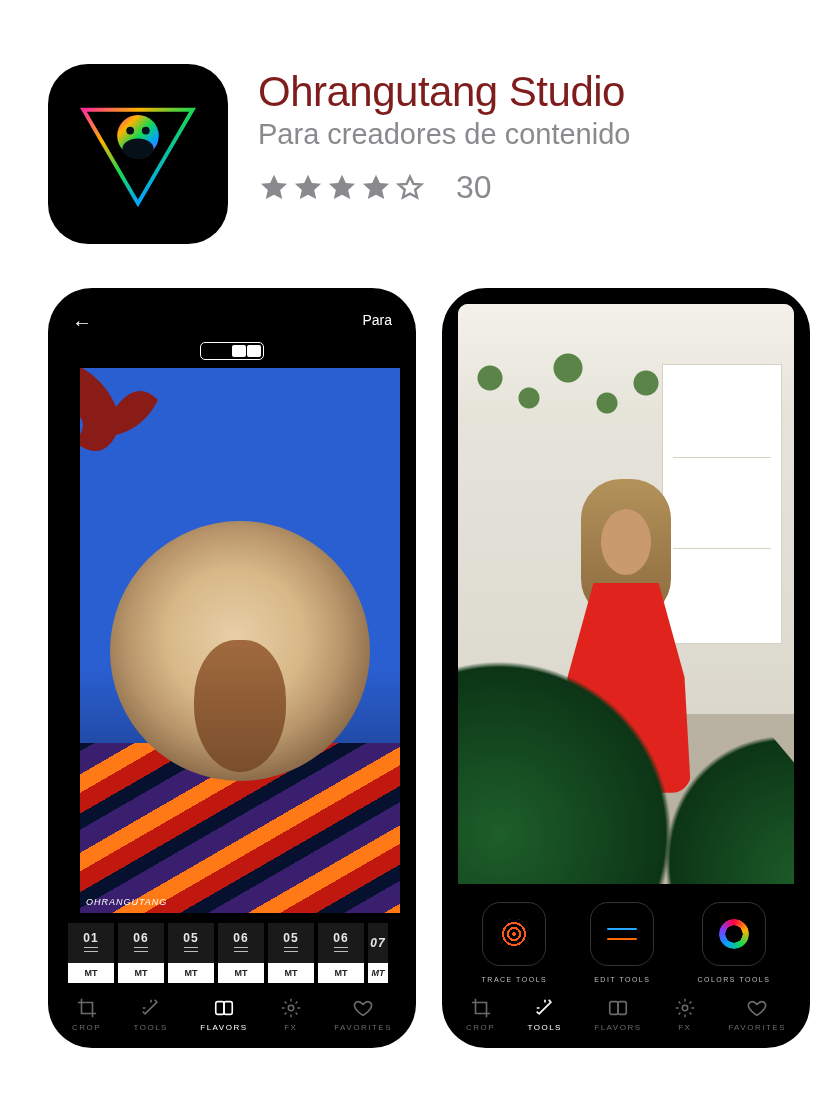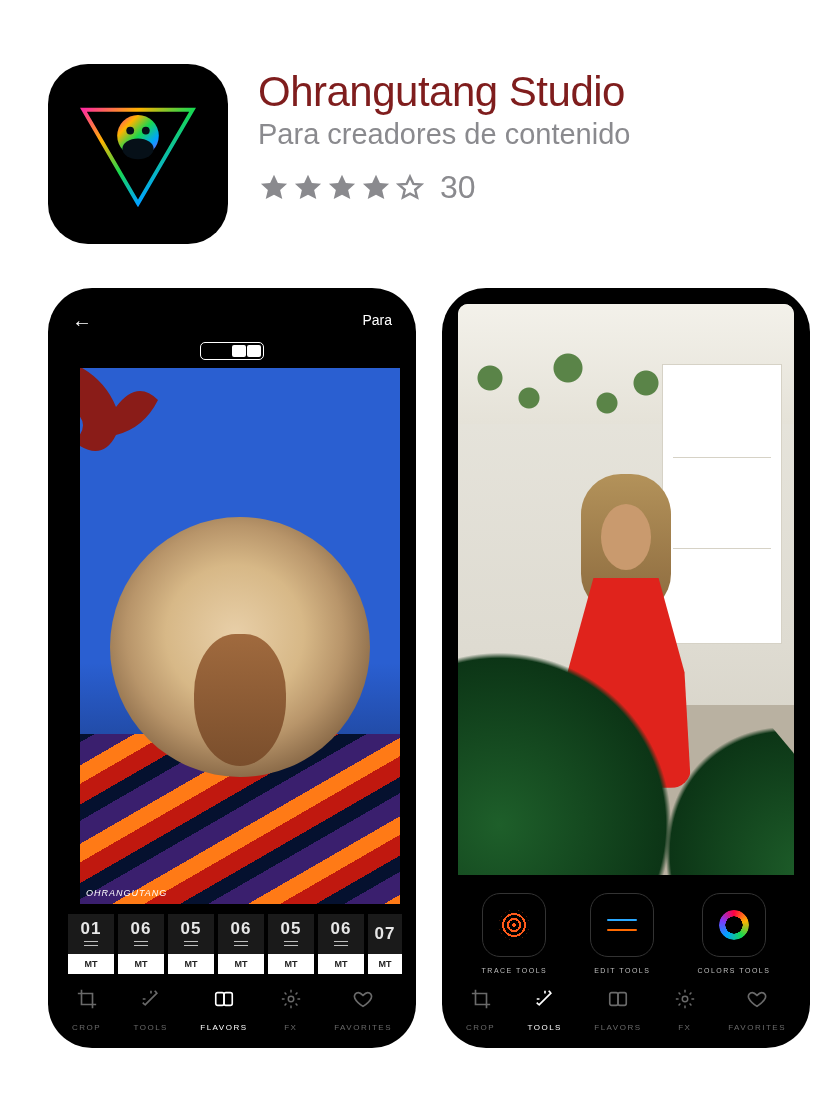--- a/index.html
+++ b/index.html
@@ -39,21 +39,21 @@
   }
   .app-subtitle {
     font-size: 29px;
     font-weight: 400;
     color: #8a8a8e;
     margin-top: 2px;
   }
   .rating-row {
     display: flex;
     align-items: center;
-    gap: 14px;
+    gap: 30px;
     margin-top: 18px;
   }
   .stars { display: flex; gap: 2px; }
   .stars svg { width: 32px; height: 32px; }
   .rating-count {
     font-size: 32px;
     color: #8a8a8e;
   }
 
   
@@ -133,40 +133,40 @@
     color:#fff; font-size:9px; letter-spacing:1px; font-style:italic;
   }
 
   .filters {
     display:flex; gap:4px; padding:6px 0 4px 6px; overflow:hidden;
   }
   .filter {
     width: 46px; flex-shrink:0;
     display:flex; flex-direction:column;
   }
-  .filter.cut { width: 34px; }
+  .filter.cut { width: 20px; font-style: italic; }
   .f-top {
     background:#1a1a1a; color:#bfbfbf;
     height: 40px; display:flex; flex-direction:column; align-items:center; justify-content:center;
     font-size:10px;
   }
-  .f-top .num { font-size:17px; font-weight:600; color:#e6e6e6; letter-spacing:1px; }
+  .f-top .num { font-size:12px; font-weight:600; color:#e6e6e6; letter-spacing:1px; }
   .f-top .lines { margin-top:2px; width:14px; height:8px;
     background: repeating-linear-gradient(180deg,#bfbfbf 0 1.5px, transparent 1.5px 4px);
   }
   .f-bot {
     background:#fff; color:#222; font-size:9px; font-weight:600;
     height: 20px; display:flex; align-items:center; justify-content:center;
   }
 
   .tabbar {
     display:flex; justify-content:space-between; align-items:flex-end;
     padding: 10px 10px 2px 10px;
   }
-  .tab { display:flex; flex-direction:column; align-items:center; gap:13px; color:#6a6a6a; }
+  .tab { display:flex; flex-direction:column; align-items:center; gap:4px; color:#6a6a6a; }
   .tab.active { color:#fff; }
   .tab .lbl { font-size:8px; letter-spacing:1.5px; }
   .tab svg { width:22px; height:22px; }
 
   
   .preview2 {
     flex:1; margin: 0 2px 4px 2px; border-radius: 10px 10px 0 0;
     background: linear-gradient(180deg,#e9e7df 0%, #dedbd1 60%, #cfcabd 100%);
     position:relative; overflow:hidden;
   }

